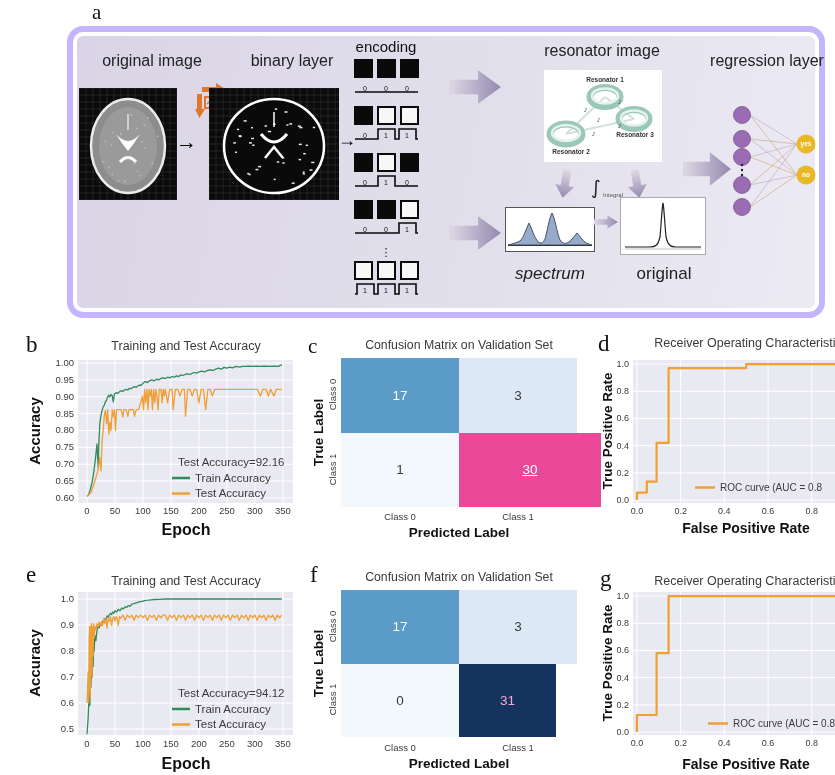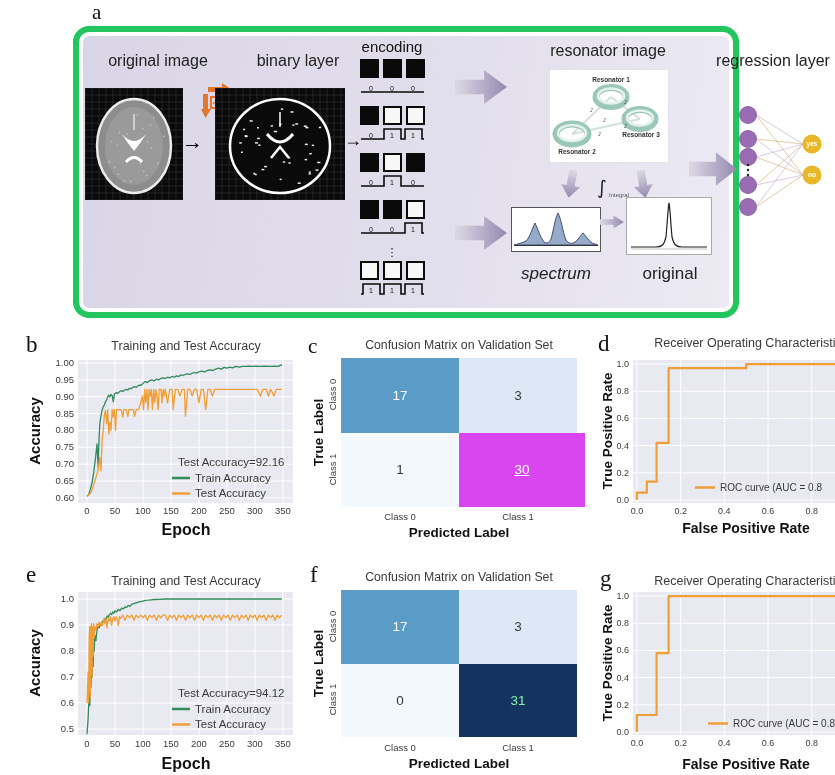--- a/index.html
+++ b/index.html
@@ -1,20 +1,20 @@
 <!DOCTYPE html>
 <html><head>
 <meta charset="utf-8">
 <style>
   html,body{margin:0;padding:0;background:#fff;}
   #page{position:relative;width:835px;height:775px;overflow:hidden;background:#ffffff;
         font-family:"Liberation Sans",sans-serif;}
   .panel-letter{position:absolute;font-family:"Liberation Serif",serif;font-size:23px;color:#111;}
   
-  #panel-a-box{position:absolute;left:73px;top:26px;width:666px;height:292px;background:#22c55e;border-radius:16px;}
+  #panel-a-box{position:absolute;left:67px;top:26px;width:758px;height:292px;background:#c4b5fd;border-radius:16px;}
   #panel-a-inner{position:absolute;inset:6px;border:4px solid #fff;border-radius:10px;
                  background:linear-gradient(100deg,#dad5e6 0%,#e2dfec 55%,#eceaf3 100%);}
   .pa{position:absolute;}
   .pa-label{font-size:16px;color:#222;text-align:center;}
   .pa-small-caption{font-size:17px;color:#222;text-align:center;}
   .black-arrow{font-size:21px;font-weight:bold;color:#000;line-height:1;}
   .barrow{position:absolute;background:linear-gradient(90deg,#dad5e3 5%,#988db2 95%);
           clip-path:polygon(0 33%,56% 33%,56% 10%,100% 50%,56% 90%,56% 67%,0 67%);}
   #encoding-block{position:absolute;left:283px;top:12px;width:72px;}
   #encoding-title{font-size:15px;color:#111;text-align:center;margin-bottom:4px;}
@@ -515,34 +515,34 @@
         <line x1="708" y1="723.5" x2="728" y2="723.5" stroke="#f09e36" stroke-width="2.5"></line>
         <text x="733" y="727" text-anchor="start" font-size="10" fill="#3a3a3a">ROC curve (AUC = 0.8</text>
       </g>
     </svg>
 
 <div style="position: absolute; left: 0px; top: 0px; width: 835px; height: 0px;">
       <div style="position: absolute; left: 299px; top: 338px; width: 320px; text-align: center; font-size: 12.3px; color: rgb(58, 58, 58);">Confusion Matrix on Validation Set</div>
       <div style="position: absolute; left: 341px; top: 358px; width: 118px; height: 74.5px; background: rgb(91, 155, 200); color: rgb(255, 255, 255); display: flex; align-items: center; justify-content: center; font-size: 13.5px;">17</div>
       <div style="position: absolute; left: 459px; top: 358px; width: 118px; height: 74.5px; background: rgb(220, 232, 245); color: rgb(58, 58, 58); display: flex; align-items: center; justify-content: center; font-size: 13.5px;">3</div>
       <div style="position: absolute; left: 341px; top: 432.5px; width: 118px; height: 74.5px; background: rgb(243, 248, 253); color: rgb(58, 58, 58); display: flex; align-items: center; justify-content: center; font-size: 13.5px;">1</div>
-      <div style="position: absolute; left: 459px; top: 432.5px; width: 126px; height: 74.5px; background: #d946ef; color: rgb(255, 255, 255); display: flex; align-items: center; justify-content: center; font-size: 13.5px; text-decoration: underline;">30</div>
+      <div style="position: absolute; left: 459px; top: 432.5px; width: 142px; height: 74.5px; background: #ec4899; color: rgb(255, 255, 255); display: flex; align-items: center; justify-content: center; font-size: 13.5px; text-decoration: underline;">30</div>
       <div style="position: absolute; left: 341px; top: 511px; width: 118px; text-align: center; font-size: 9.5px; color: rgb(58, 58, 58);">Class 0</div>
       <div style="position: absolute; left: 292px; top: 389.25px; width: 80px; text-align: center; font-size: 9.5px; color: rgb(58, 58, 58); transform: rotate(-90deg);">Class 0</div>
       <div style="position: absolute; left: 459px; top: 511px; width: 118px; text-align: center; font-size: 9.5px; color: rgb(58, 58, 58);">Class 1</div>
       <div style="position: absolute; left: 292px; top: 463.75px; width: 80px; text-align: center; font-size: 9.5px; color: rgb(58, 58, 58); transform: rotate(-90deg);">Class 1</div>
       <div style="position: absolute; left: 268px; top: 424.5px; width: 100px; text-align: center; font-size: 13.5px; font-weight: bold; color: rgb(17, 17, 17); transform: rotate(-90deg);">True Label</div>
       <div style="position: absolute; left: 359px; top: 525px; width: 200px; text-align: center; font-size: 13.5px; font-weight: bold; color: rgb(17, 17, 17);">Predicted Label</div>
     </div>
     <div style="position: absolute; left: 0px; top: 0px; width: 835px; height: 0px;">
       <div style="position: absolute; left: 299px; top: 570px; width: 320px; text-align: center; font-size: 12.3px; color: rgb(58, 58, 58);">Confusion Matrix on Validation Set</div>
       <div style="position: absolute; left: 341px; top: 590px; width: 118px; height: 73.5px; background: rgb(91, 155, 200); color: rgb(255, 255, 255); display: flex; align-items: center; justify-content: center; font-size: 13.5px;">17</div>
       <div style="position: absolute; left: 459px; top: 590px; width: 118px; height: 73.5px; background: rgb(220, 232, 245); color: rgb(58, 58, 58); display: flex; align-items: center; justify-content: center; font-size: 13.5px;">3</div>
       <div style="position: absolute; left: 341px; top: 663.5px; width: 118px; height: 73.5px; background: rgb(243, 248, 253); color: rgb(58, 58, 58); display: flex; align-items: center; justify-content: center; font-size: 13.5px;">0</div>
-      <div style="position: absolute; left: 459px; top: 663.5px; width: 118px; height: 73.5px; background: rgb(21, 51, 95); color: #86efac; display: flex; align-items: center; justify-content: center; font-size: 13.5px;">31</div>
+      <div style="position: absolute; left: 459px; top: 663.5px; width: 97px; height: 73.5px; background: rgb(21, 51, 95); color: #f9a8d4; display: flex; align-items: center; justify-content: center; font-size: 13.5px;">31</div>
       <div style="position: absolute; left: 341px; top: 742px; width: 118px; text-align: center; font-size: 9.5px; color: rgb(58, 58, 58);">Class 0</div>
       <div style="position: absolute; left: 292px; top: 620.75px; width: 80px; text-align: center; font-size: 9.5px; color: rgb(58, 58, 58); transform: rotate(-90deg);">Class 0</div>
       <div style="position: absolute; left: 459px; top: 742px; width: 118px; text-align: center; font-size: 9.5px; color: rgb(58, 58, 58);">Class 1</div>
       <div style="position: absolute; left: 292px; top: 694.25px; width: 80px; text-align: center; font-size: 9.5px; color: rgb(58, 58, 58); transform: rotate(-90deg);">Class 1</div>
       <div style="position: absolute; left: 268px; top: 655.5px; width: 100px; text-align: center; font-size: 13.5px; font-weight: bold; color: rgb(17, 17, 17); transform: rotate(-90deg);">True Label</div>
       <div style="position: absolute; left: 359px; top: 756px; width: 200px; text-align: center; font-size: 13.5px; font-weight: bold; color: rgb(17, 17, 17);">Predicted Label</div>
     </div>
   </div>
 
 </body></html>

